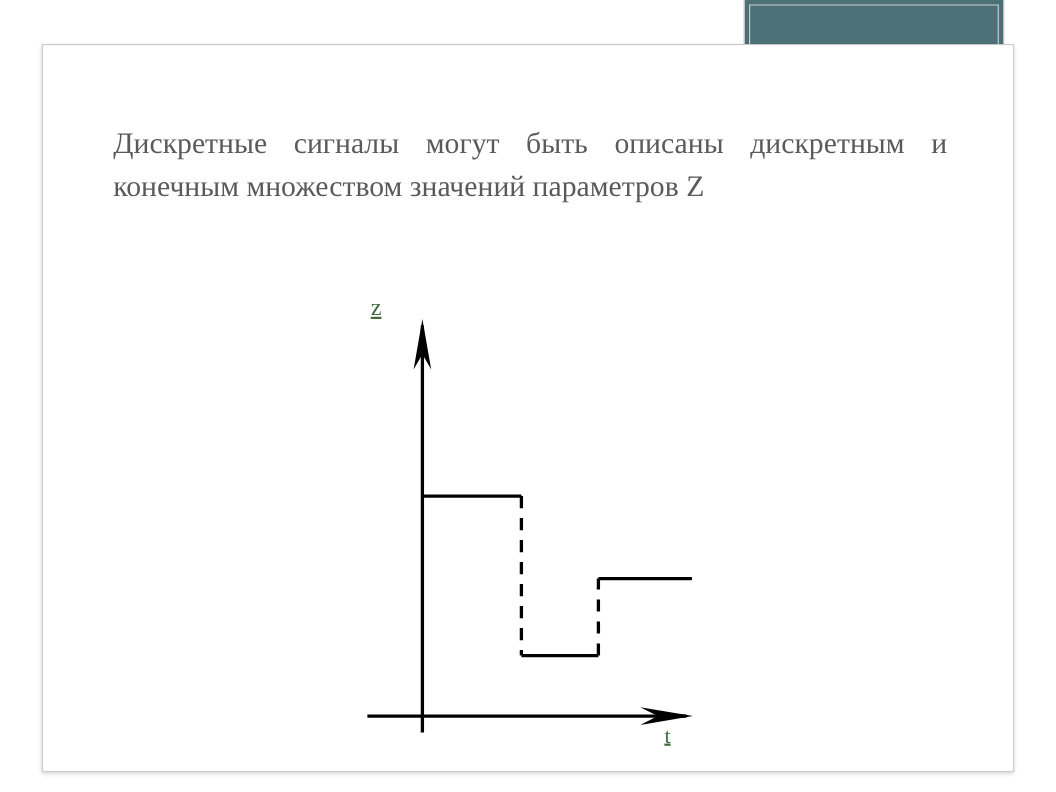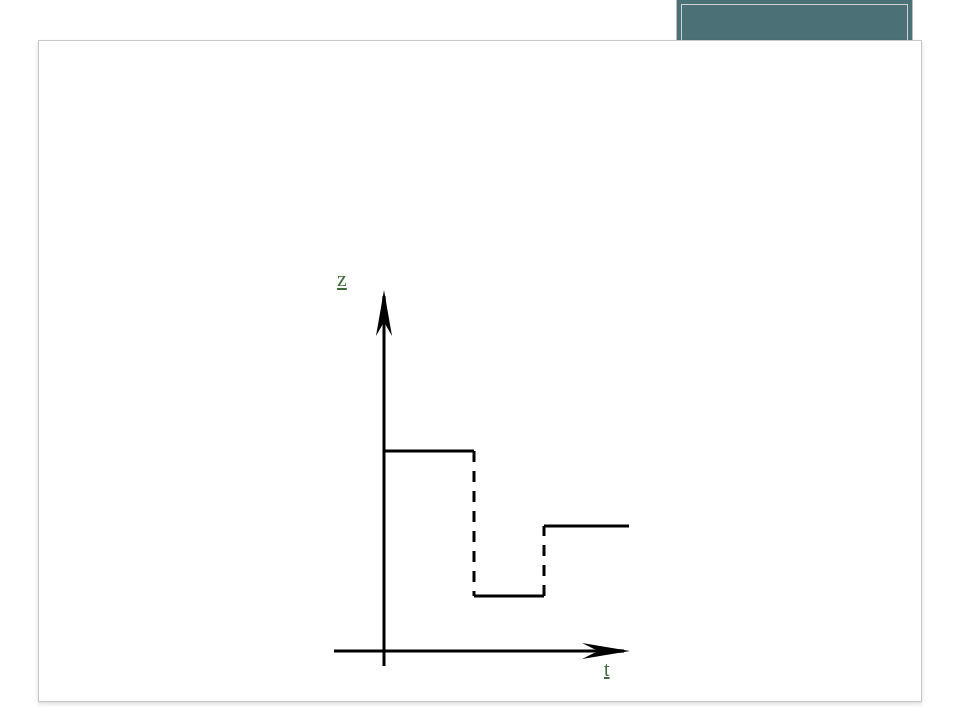--- a/index.html
+++ b/index.html
@@ -75,20 +75,21 @@
     text-decoration: underline;
   }
 </style>
 </head>
 <body>
 
 <div class="top-ornament"></div>
 
 <div class="card">
 
+  <div class="body-text">Дискретные сигналы могут быть описаны дискретным и конечным множеством значений параметров Z</div>
 
   <div class="chart">
     <span class="axis-label-z">z</span>
     <span class="axis-label-t">t</span>
 
     
     <svg width="360" height="420" viewBox="0 0 360 420">
 
       <line x1="110" y1="30" x2="110" y2="400" stroke="#000" stroke-width="3"></line>
 

